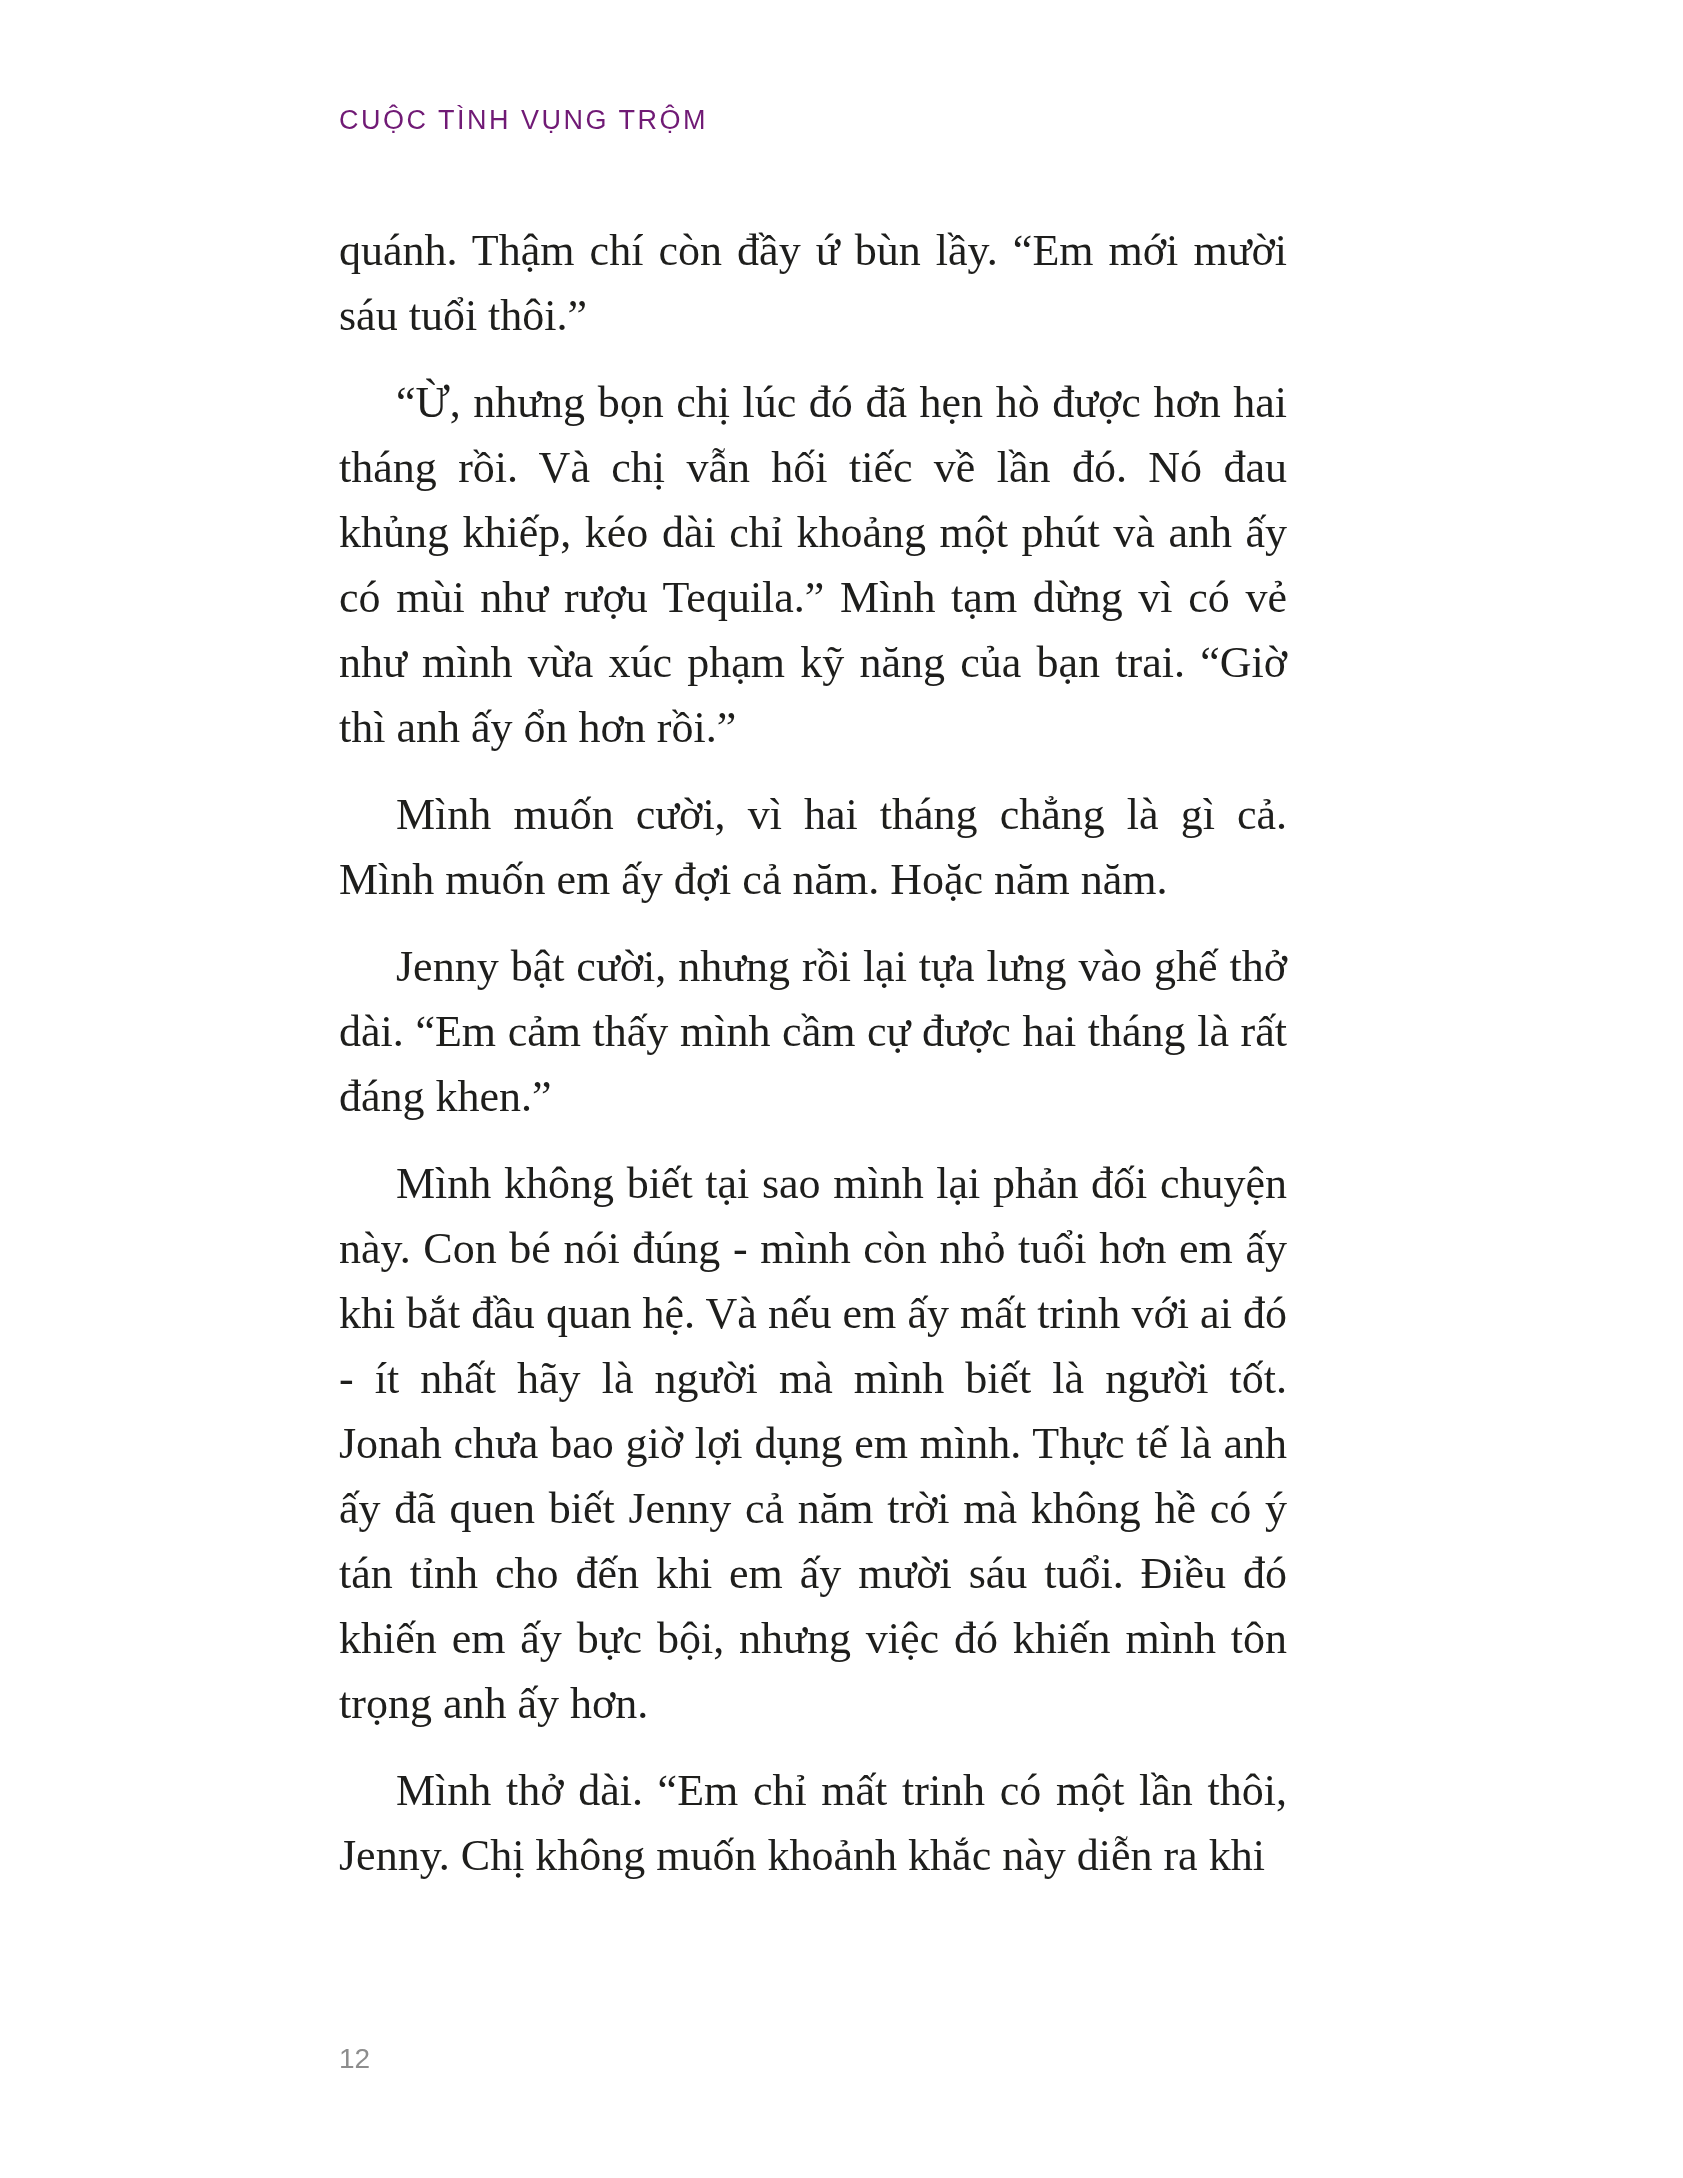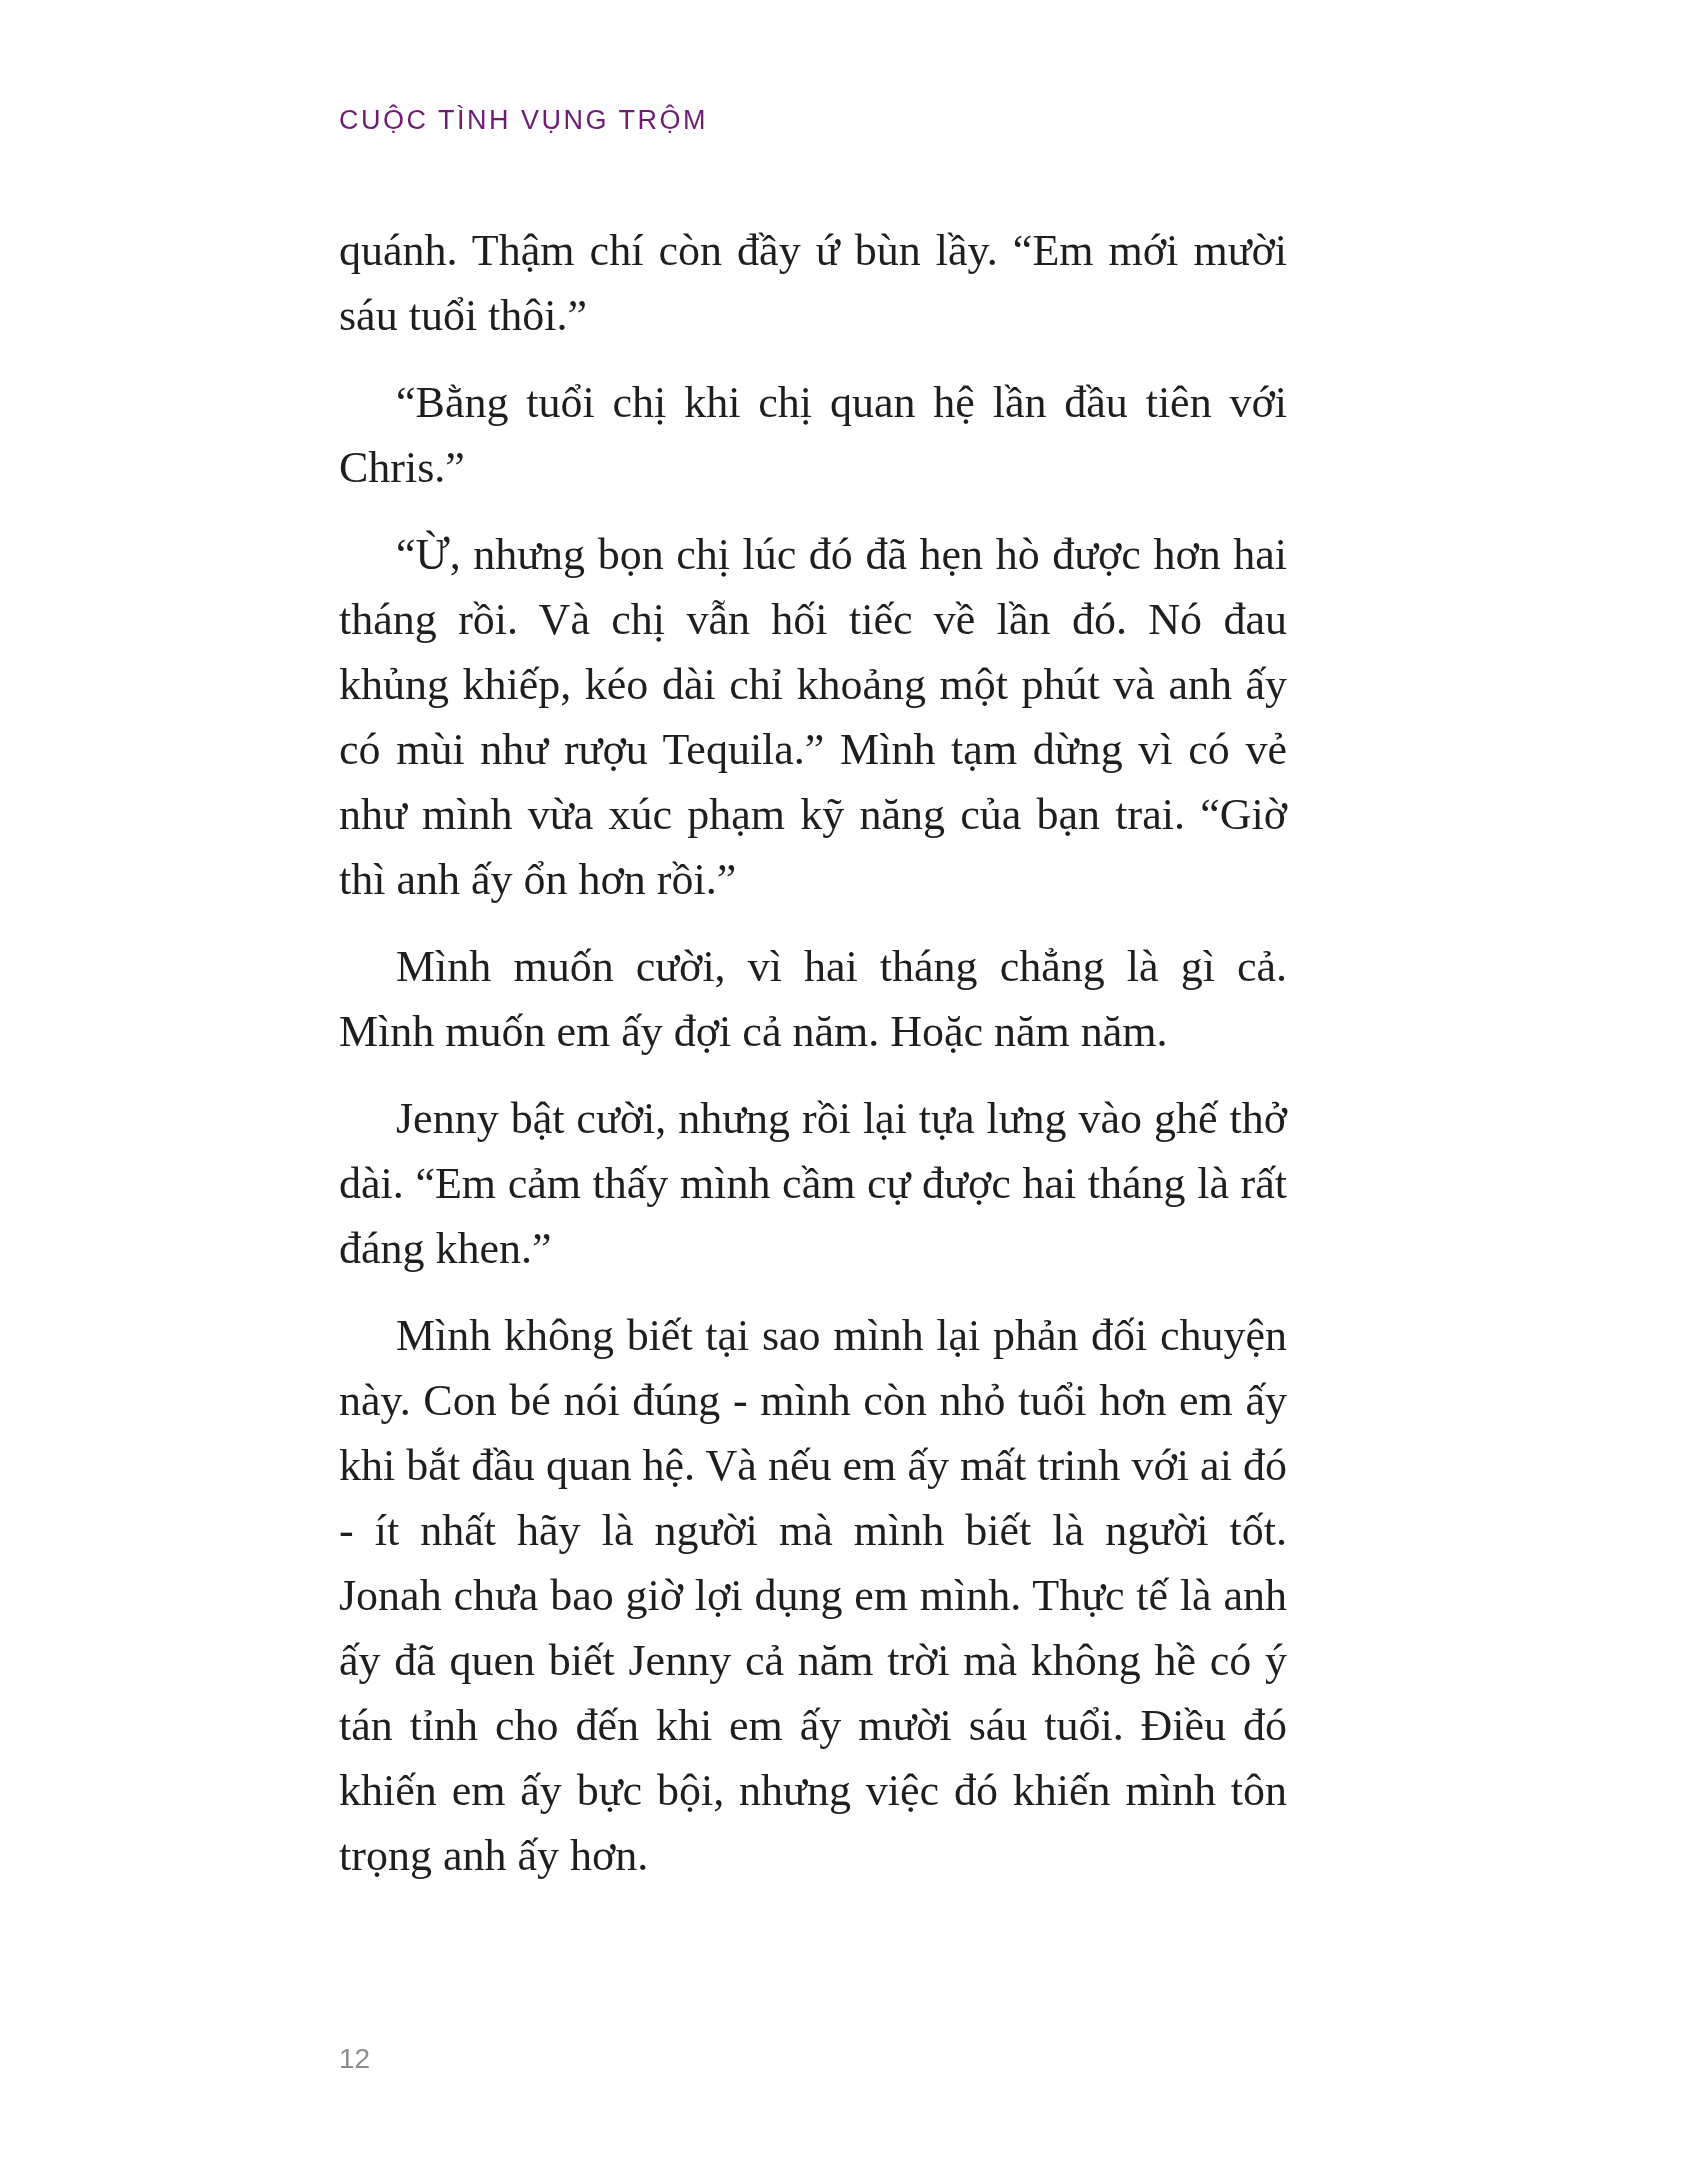--- a/index.html
+++ b/index.html
@@ -60,23 +60,23 @@
 </style>
 </head>
 <body>
 
 <div class="page">
 
   <div class="running-header">CUỘC TÌNH VỤNG TRỘM</div>
 
   <div class="body-text">
     <p class="para flush">quánh. Thậm chí còn đầy ứ bùn lầy. “Em mới mười sáu tuổi thôi.”</p>
-    <p class="para">“Bằng tuổi chị khi chị quan hệ lần đầu tiên với Chris.”</p>
     <p class="para">“Ừ, nhưng bọn chị lúc đó đã hẹn hò được hơn hai tháng rồi. Và chị vẫn hối tiếc về lần đó. Nó đau khủng khiếp, kéo dài chỉ khoảng một phút và anh ấy có mùi như rượu Tequila.” Mình tạm dừng vì có vẻ như mình vừa xúc phạm kỹ năng của bạn trai. “Giờ thì anh ấy ổn hơn rồi.”</p>
     <p class="para">Mình muốn cười, vì hai tháng chẳng là gì cả. Mình muốn em ấy đợi cả năm. Hoặc năm năm.</p>
     <p class="para">Jenny bật cười, nhưng rồi lại tựa lưng vào ghế thở dài. “Em cảm thấy mình cầm cự được hai tháng là rất đáng khen.”</p>
     <p class="para">Mình không biết tại sao mình lại phản đối chuyện này. Con bé nói đúng - mình còn nhỏ tuổi hơn em ấy khi bắt đầu quan hệ. Và nếu em ấy mất trinh với ai đó - ít nhất hãy là người mà mình biết là người tốt. Jonah chưa bao giờ lợi dụng em mình. Thực tế là anh ấy đã quen biết Jenny cả năm trời mà không hề có ý tán tỉnh cho đến khi em ấy mười sáu tuổi. Điều đó khiến em ấy bực bội, nhưng việc đó khiến mình tôn trọng anh ấy hơn.</p>
+    <p class="para">Mình thở dài. “Em chỉ mất trinh có một lần thôi, Jenny. Chị không muốn khoảnh khắc này diễn ra khi</p>
   </div>
 
   <div class="page-number">12</div>
 
 </div>
 
 
 </body></html>

